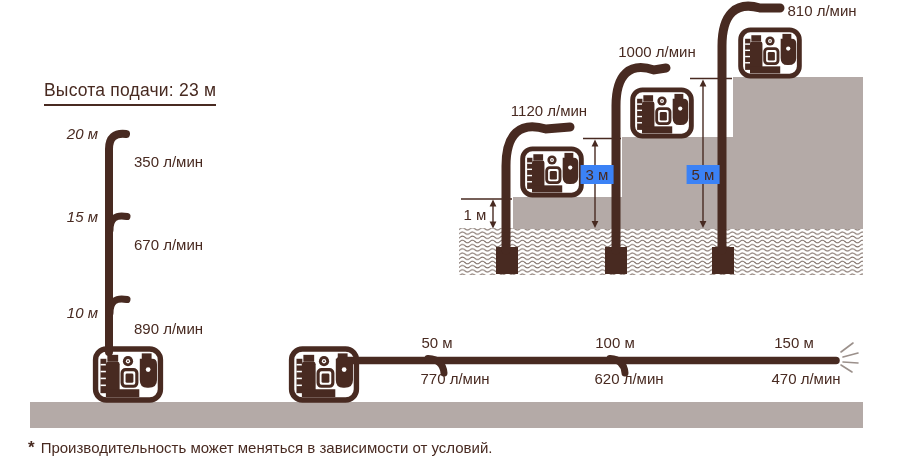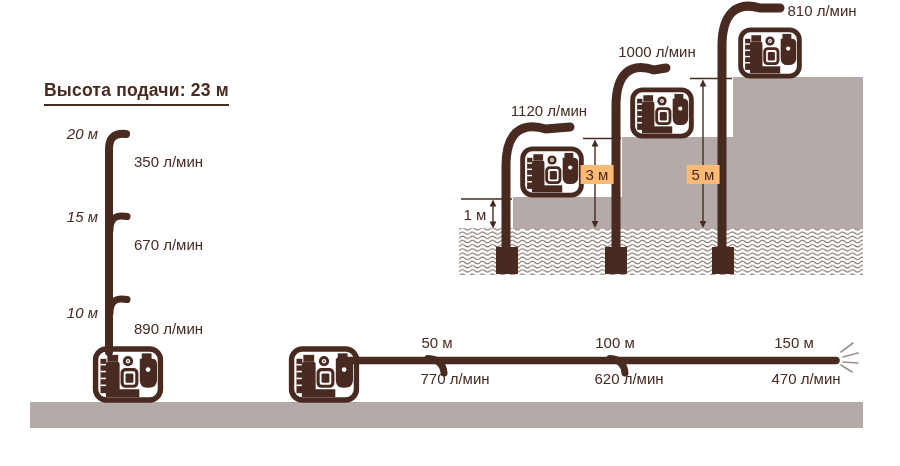--- a/index.html
+++ b/index.html
@@ -10,27 +10,27 @@
   }
   html,body{margin:0;padding:0;background:#fff;}
   .stage{
     position:relative;width:900px;height:466px;background:#fff;overflow:hidden;
     font-family:"Liberation Sans",sans-serif;color:var(--brown);
   }
   .stage svg{position:absolute;left:0;top:0;}
   .lbl{position:absolute;white-space:nowrap;font-size:15px;line-height:17px;color:var(--brown);}
   .c{transform:translateX(-50%);}
   .title{
-    position:absolute;white-space:nowrap;font-weight:bold;font-size:17.5px;
+    position:absolute;white-space:nowrap;font-weight:normal;font-size:17.5px;
     border-bottom:2.5px solid var(--brown);padding-bottom:3px;letter-spacing:.2px;
   }
   .title-sm{font-size:16px;}
   .num-h{left:38px;width:60px;text-align:right;font-style:italic;}
   .flow-left{left:134px;margin-top:28px;}
-  .boxed{background:#fdba74;padding:1px 5px;}
+  .boxed{background:#3b82f6;padding:1px 5px;}
   .foot{position:absolute;left:28px;top:438px;font-size:15px;}
   .foot .star{font-weight:bold;font-size:17px;margin-right:6px;}
 </style>
 </head>
 <body>
 
 <div class="stage">
 
   <svg width="900" height="466" viewBox="0 0 900 466">
     <defs>
@@ -152,14 +152,17 @@
 
   <span class="lbl c" style="left:437px;top:334px;">50 м</span>
   <span class="lbl c" style="left:455px;top:370px;">770 л/мин</span>
 
   <span class="lbl c" style="left:615px;top:334px;">100 м</span>
   <span class="lbl c" style="left:629px;top:370px;">620 л/мин</span>
 
   <span class="lbl c" style="left:794px;top:334px;">150 м</span>
   <span class="lbl c" style="left:806px;top:370px;">470 л/мин</span>
 
+  <div class="foot">
+    <span class="star">*</span><span>Производительность может меняться в зависимости от условий.</span>
+  </div>
 
 </div>
 
 </body></html>

